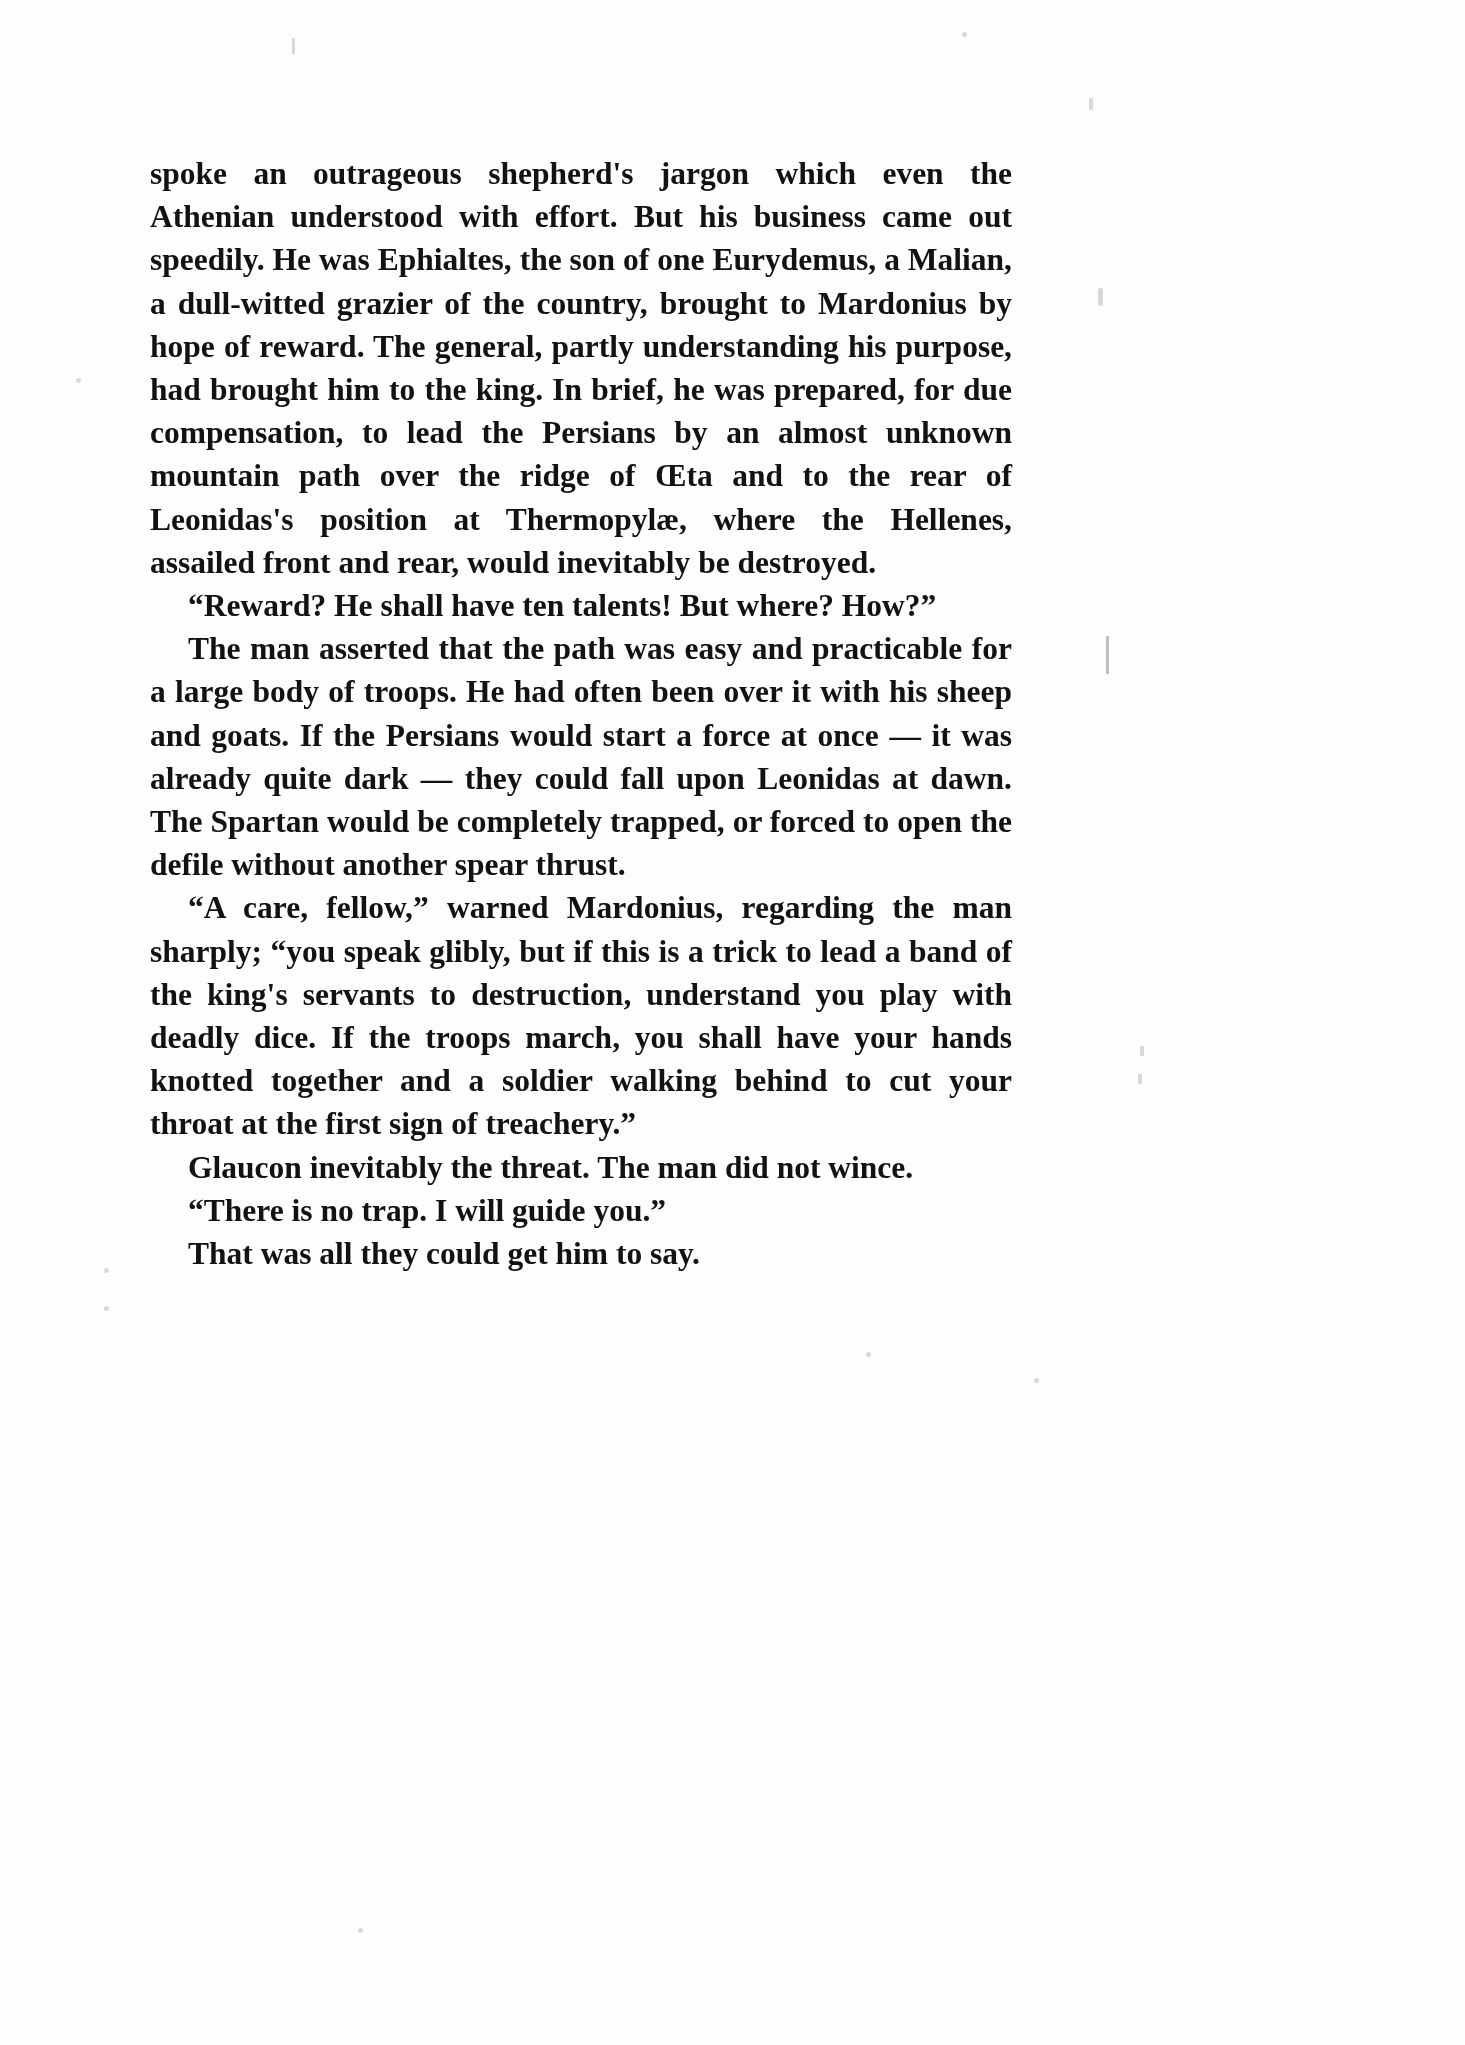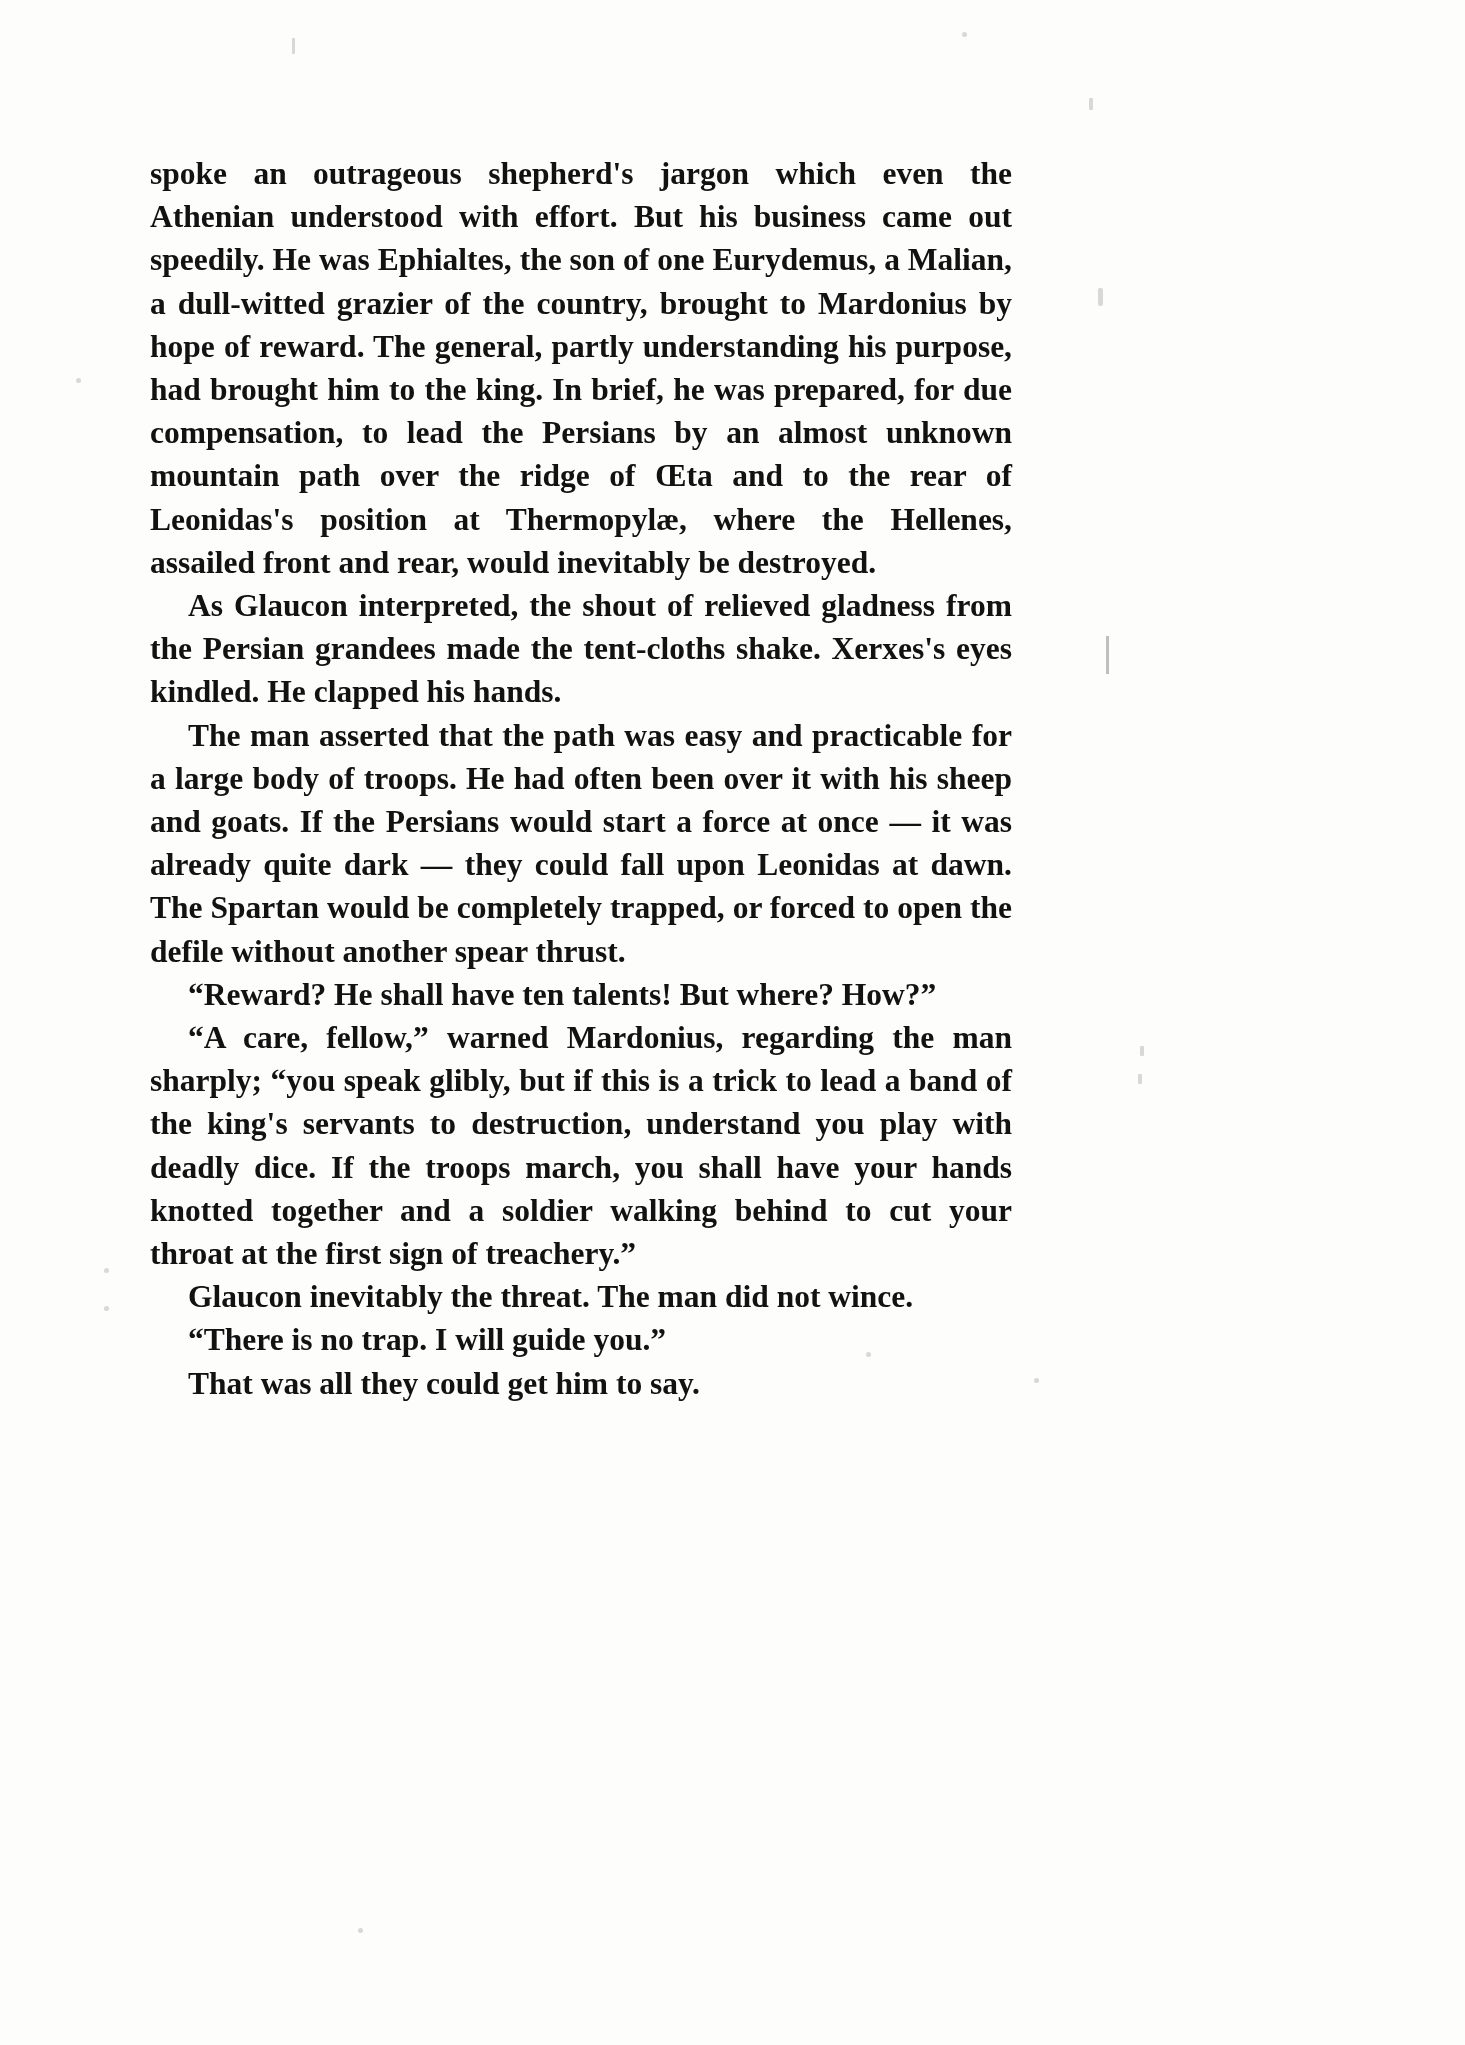--- a/index.html
+++ b/index.html
@@ -92,22 +92,21 @@
   <div class="speck" style="left:1138px;top:1074px;width:4px;height:10px;border-radius:1px;"></div>
   <div class="speck" style="left:104px;top:1268px;width:5px;height:5px;"></div>
   <div class="speck" style="left:104px;top:1306px;width:5px;height:5px;"></div>
   <div class="speck" style="left:866px;top:1352px;width:5px;height:5px;"></div>
   <div class="speck" style="left:1034px;top:1378px;width:5px;height:5px;"></div>
   <div class="speck" style="left:358px;top:1928px;width:5px;height:5px;"></div>
 
 
   <div class="body-text">
     <p class="noindent">spoke an outrageous shepherd's jargon which even the Athenian understood with effort.  But his business came out speedily.  He was Ephialtes, the son of one Eurydemus, a Malian, a dull-witted grazier of the country, brought to Mardonius by hope of reward.  The general, partly understanding his purpose, had brought him to the king.  In brief, he was prepared, for due compensation, to lead the Persians by an almost unknown mountain path over the ridge of Œta and to the rear of Leonidas's position at Thermopylæ, where the Hellenes, assailed front and rear, would inevitably be destroyed.</p>
-    <p>As Glaucon interpreted, the shout of relieved gladness from the Persian grandees made the tent-cloths shake.  Xerxes's eyes kindled.  He clapped his hands.</p>
+    <p>“Reward?  He shall have ten talents!  But where?  How?”</p>
     <p>The man asserted that the path was easy and practicable for a large body of troops.  He had often been over it with his sheep and goats.  If the Persians would start a force at once — it was already quite dark — they could fall upon Leonidas at dawn.  The Spartan would be completely trapped, or forced to open the defile without another spear thrust.</p>
-    <p>“Reward?  He shall have ten talents!  But where?  How?”</p>
     <p>“A care, fellow,” warned Mardonius, regarding the man sharply; “you speak glibly, but if this is a trick to lead a band of the king's servants to destruction, understand you play with deadly dice.  If the troops march, you shall have your hands knotted together and a soldier walking behind to cut your throat at the first sign of treachery.”</p>
     <p>Glaucon inevitably the threat.  The man did not wince.</p>
     <p>“There is no trap.  I will guide you.”</p>
     <p>That was all they could get him to say.</p>
   </div>
 
 </div>
 
 </body></html>

